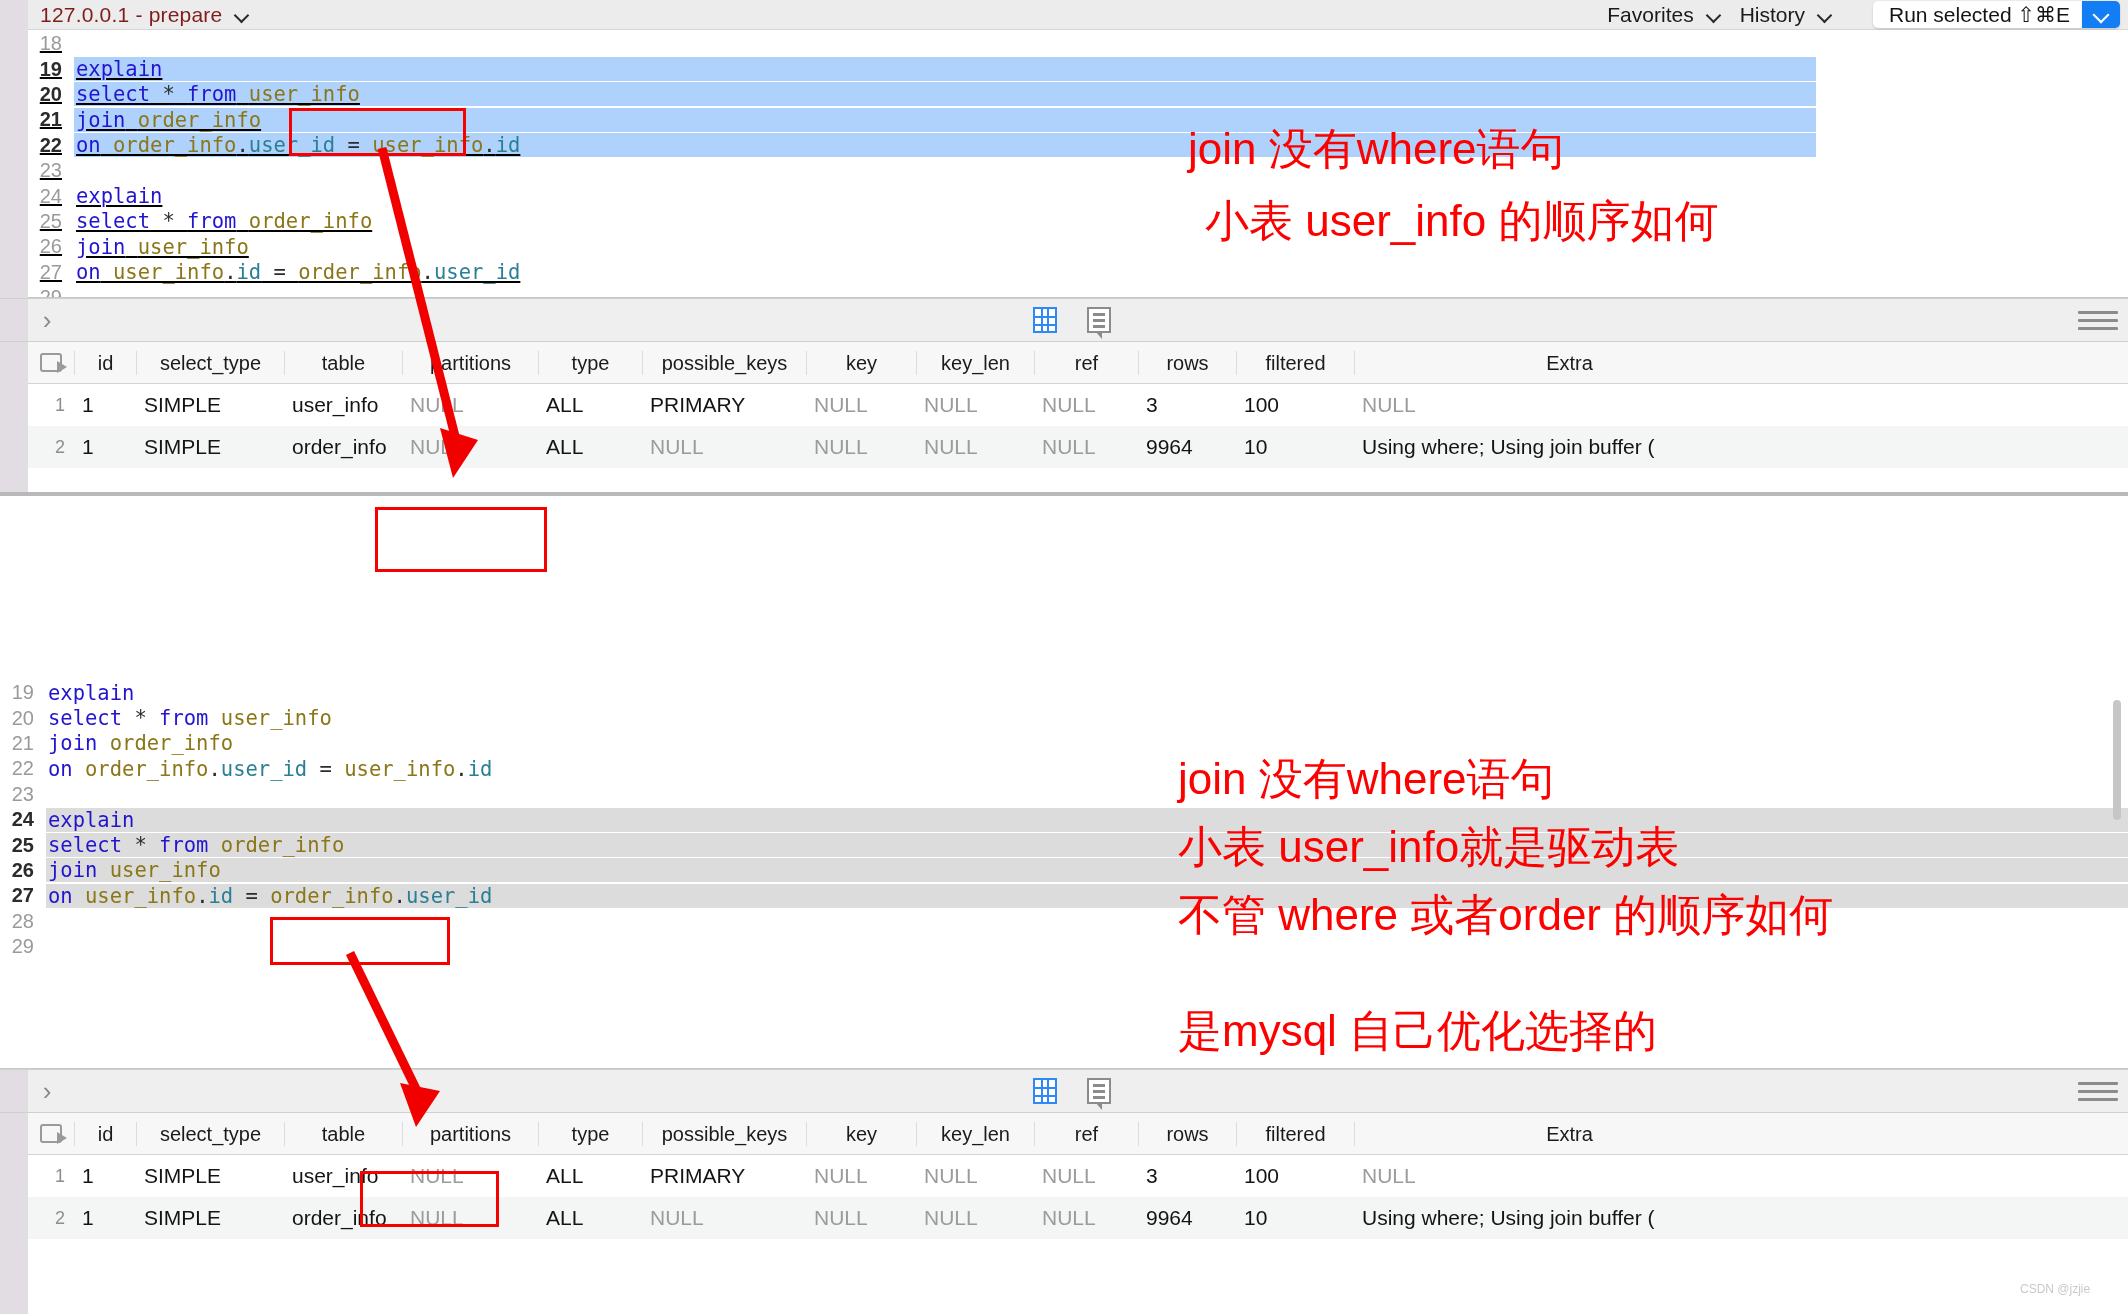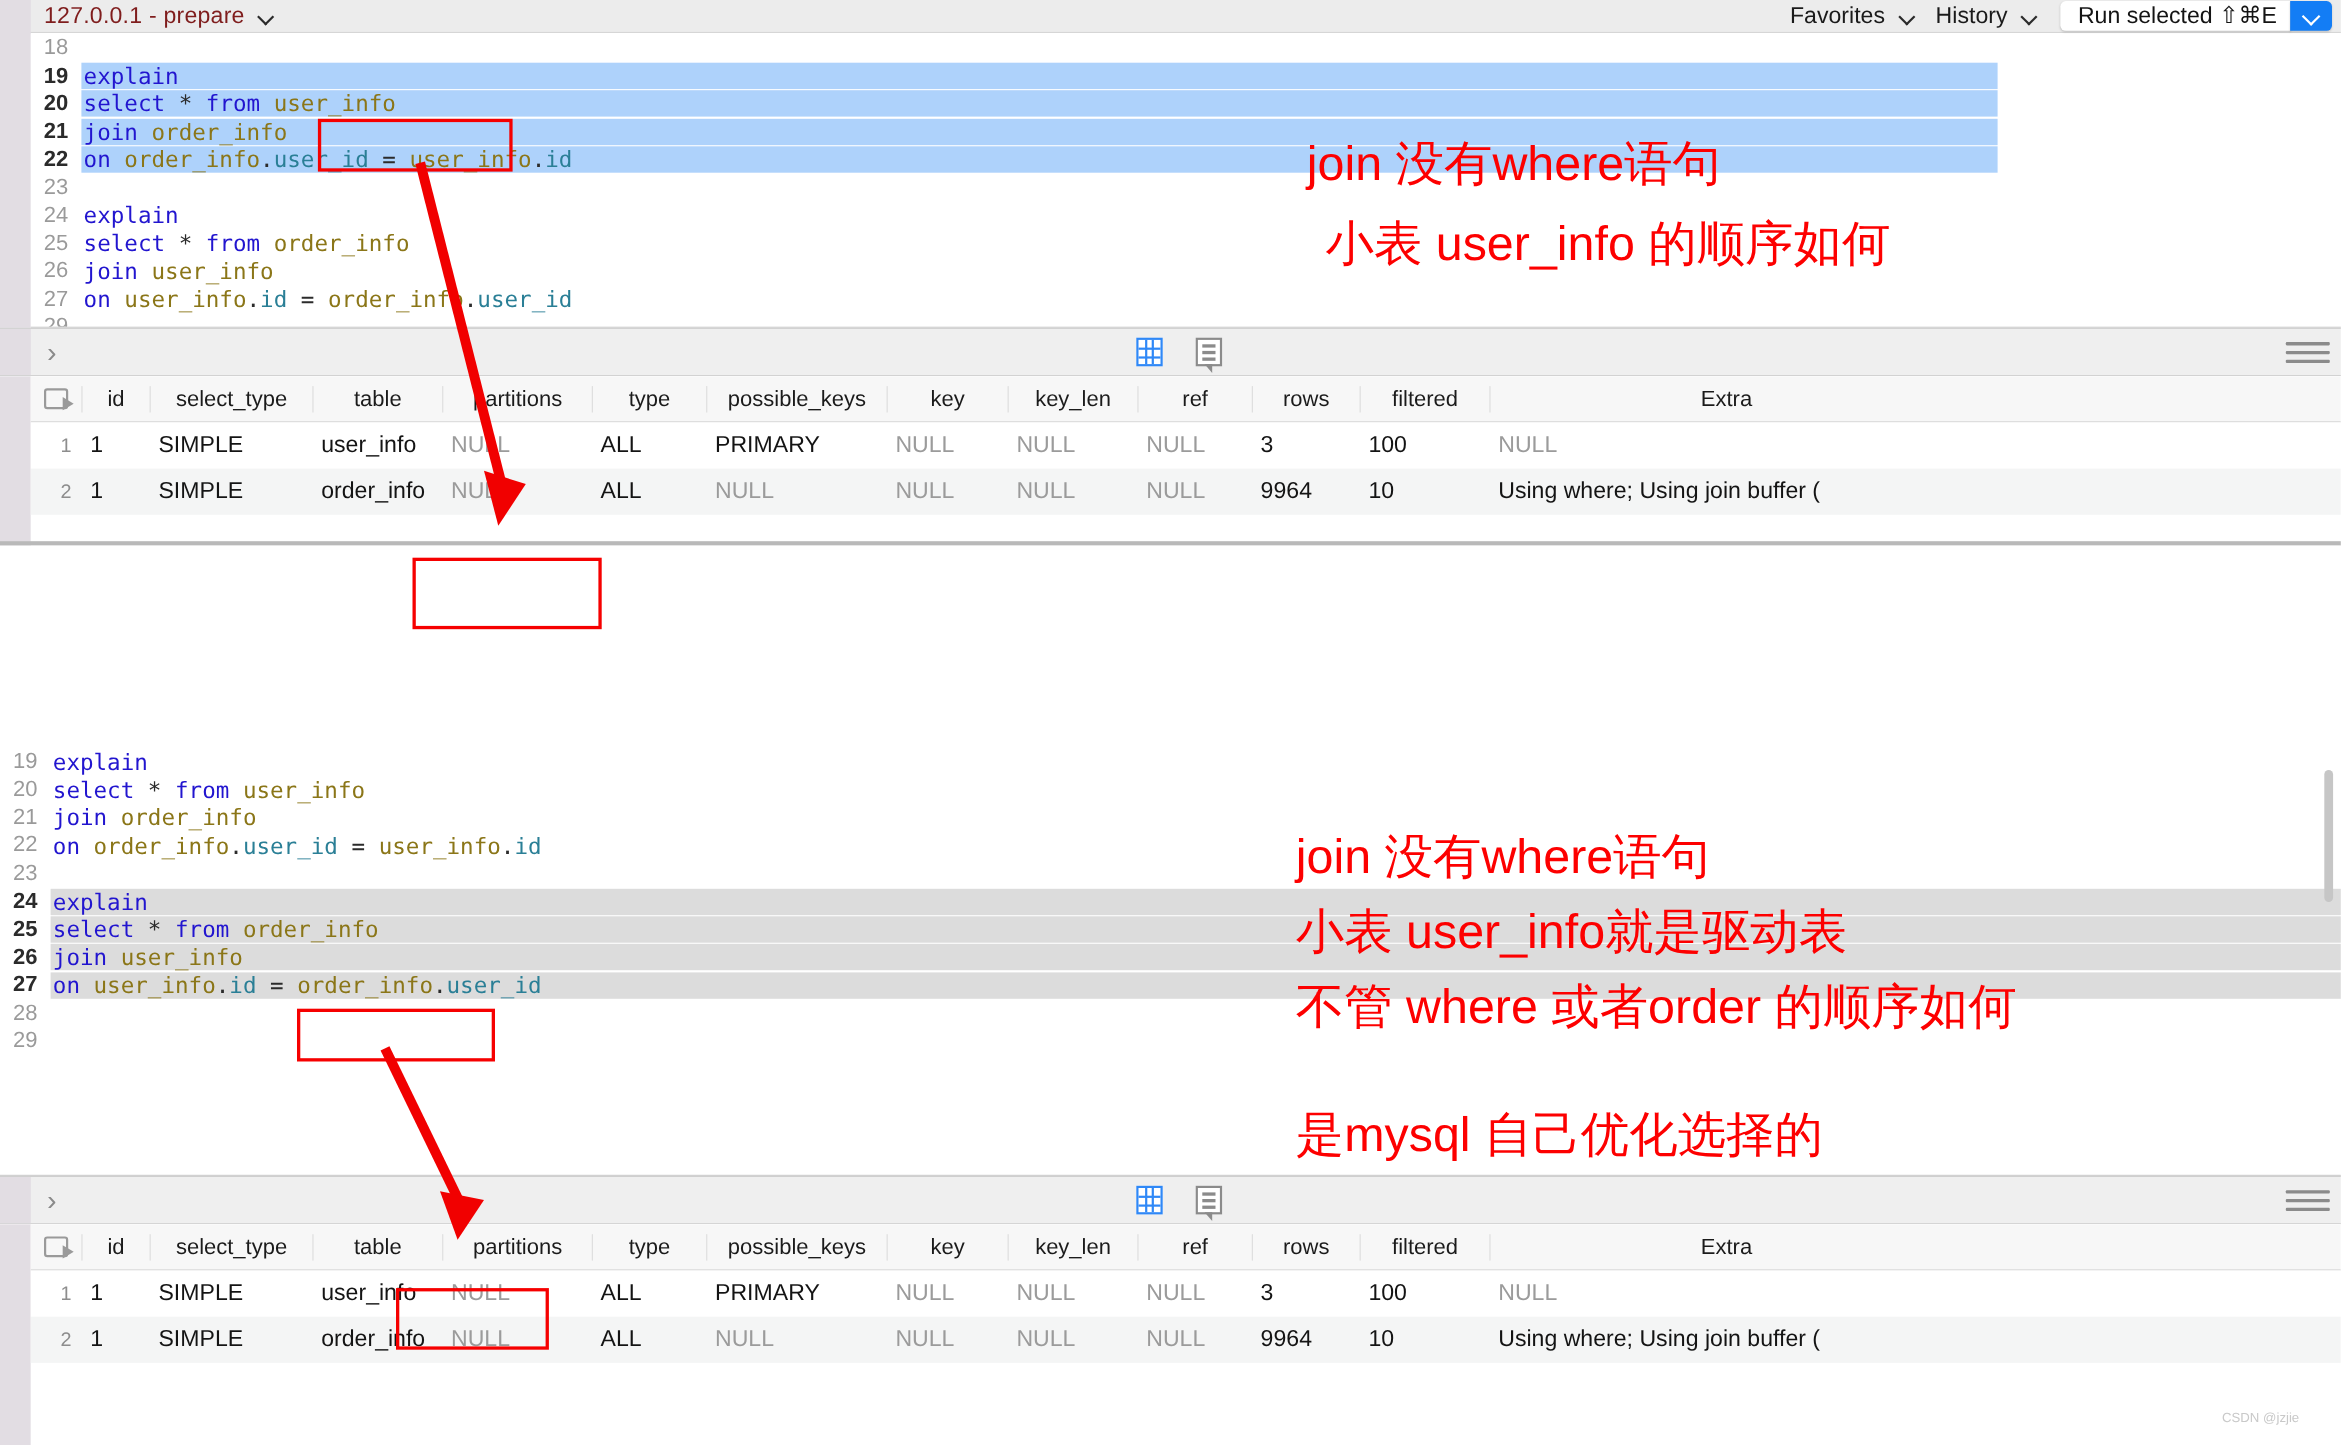--- a/index.html
+++ b/index.html
@@ -35,21 +35,21 @@
   }
   .toolbar-spacer { flex: 1 1 auto; }
   .tb-item {
     display: flex; align-items: center; font-size: 21px; color: #1a1a1a;
     margin-right: 6px; padding: 0 6px;
   }
   .run-btn {
     display: flex; align-items: center; height: 27px;
     background: #ffffff; border-radius: 5px 0 0 5px;
     padding: 0 12px 0 16px; font-size: 21px; color: #141414;
-    margin-left: 8px;
+    margin-left: 28px;
     box-shadow: 0 1px 2px rgba(0,0,0,.18);
   }
   .run-split {
     width: 38px; height: 27px; background: #137df5; border-radius: 0 5px 5px 0;
     position: relative; box-shadow: 0 1px 2px rgba(0,0,0,.18);
     margin-right: 8px;
   }
   .run-split::after {
     content: ""; position: absolute; left: 13px; top: 8px;
     width: 10px; height: 10px;
@@ -193,21 +193,21 @@
   <div class="tb-item">
     <span>History</span>
     <span class="chev"></span>
   </div>
   <div class="run-btn">Run selected ⇧⌘E</div>
   <div class="run-split"></div>
 </div>
 
 <div class="rail" style="top:30px; height:1284px;"></div>
 
-<div class="editor" id="editor-top" style="left:28px; top:31px; width:1788px; height:266px;">
+<div class="editor" id="editor-top" style="left:28px; top:31px; width:1788px; height:266px;text-decoration:underline;">
     <div class="code-line"><span class="lnum">18</span><span class="codetext"></span></div>
     <div class="code-line sel-blue"><span class="lnum cur">19</span><span class="codetext" style="background: rgb(174, 210, 251); display: inline-block; min-width: 2075px;"><span class="kw">explain</span></span></div>
     <div class="code-line sel-blue"><span class="lnum cur">20</span><span class="codetext" style="background: rgb(174, 210, 251); display: inline-block; min-width: 2075px;"><span class="kw">select</span><span class="op"> * </span><span class="kw">from</span><span class="op"> </span><span class="tbl">user_info</span></span></div>
     <div class="code-line sel-blue"><span class="lnum cur">21</span><span class="codetext" style="background: rgb(174, 210, 251); display: inline-block; min-width: 2075px;"><span class="kw">join</span><span class="op"> </span><span class="tbl">order_info</span></span></div>
     <div class="code-line sel-blue"><span class="lnum cur">22</span><span class="codetext" style="background: rgb(174, 210, 251); display: inline-block; min-width: 2075px;"><span class="kw">on</span><span class="op"> </span><span class="tbl">order_info</span><span class="dot">.</span><span class="col">user_id</span><span class="op"> = </span><span class="tbl">user_info</span><span class="dot">.</span><span class="col">id</span></span></div>
     <div class="code-line"><span class="lnum">23</span><span class="codetext"></span></div>
     <div class="code-line"><span class="lnum">24</span><span class="codetext"><span class="kw">explain</span></span></div>
     <div class="code-line"><span class="lnum">25</span><span class="codetext"><span class="kw">select</span><span class="op"> * </span><span class="kw">from</span><span class="op"> </span><span class="tbl">order_info</span></span></div>
     <div class="code-line"><span class="lnum">26</span><span class="codetext"><span class="kw">join</span><span class="op"> </span><span class="tbl">user_info</span></span></div>
     <div class="code-line"><span class="lnum">27</span><span class="codetext"><span class="kw">on</span><span class="op"> </span><span class="tbl">user_info</span><span class="dot">.</span><span class="col">id</span><span class="op"> = </span><span class="tbl">order_info</span><span class="dot">.</span><span class="col">user_id</span></span></div>

